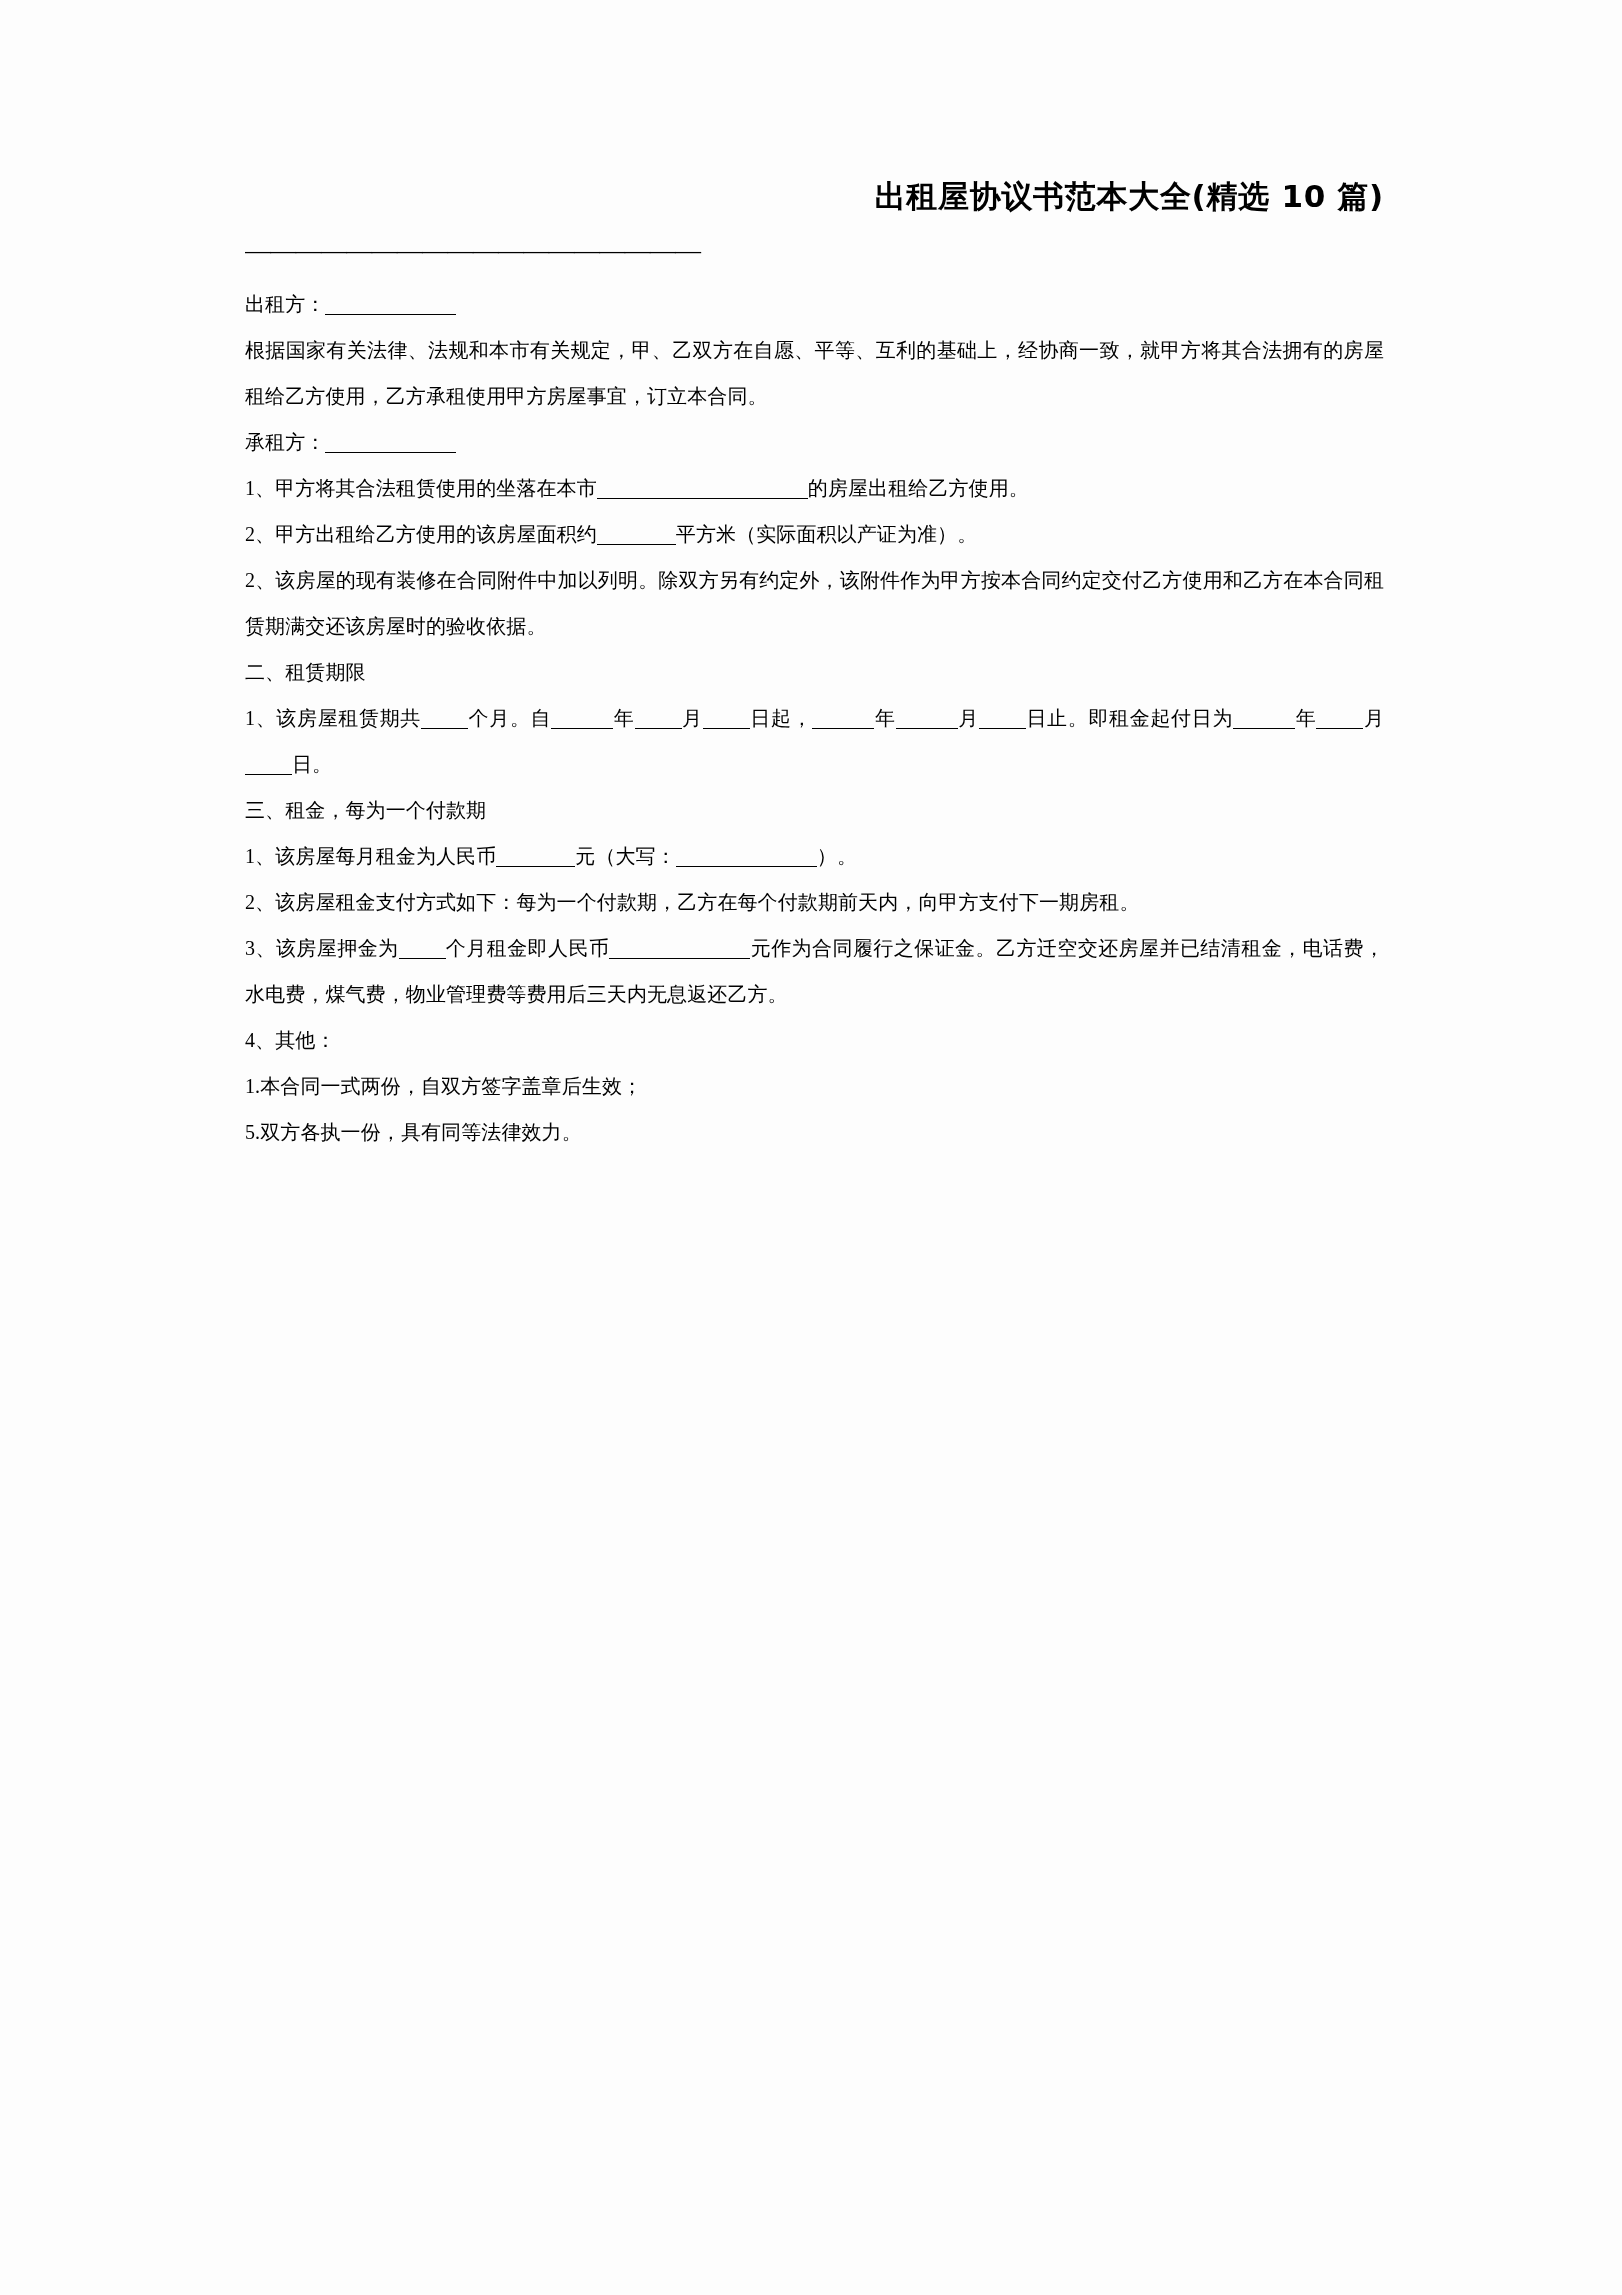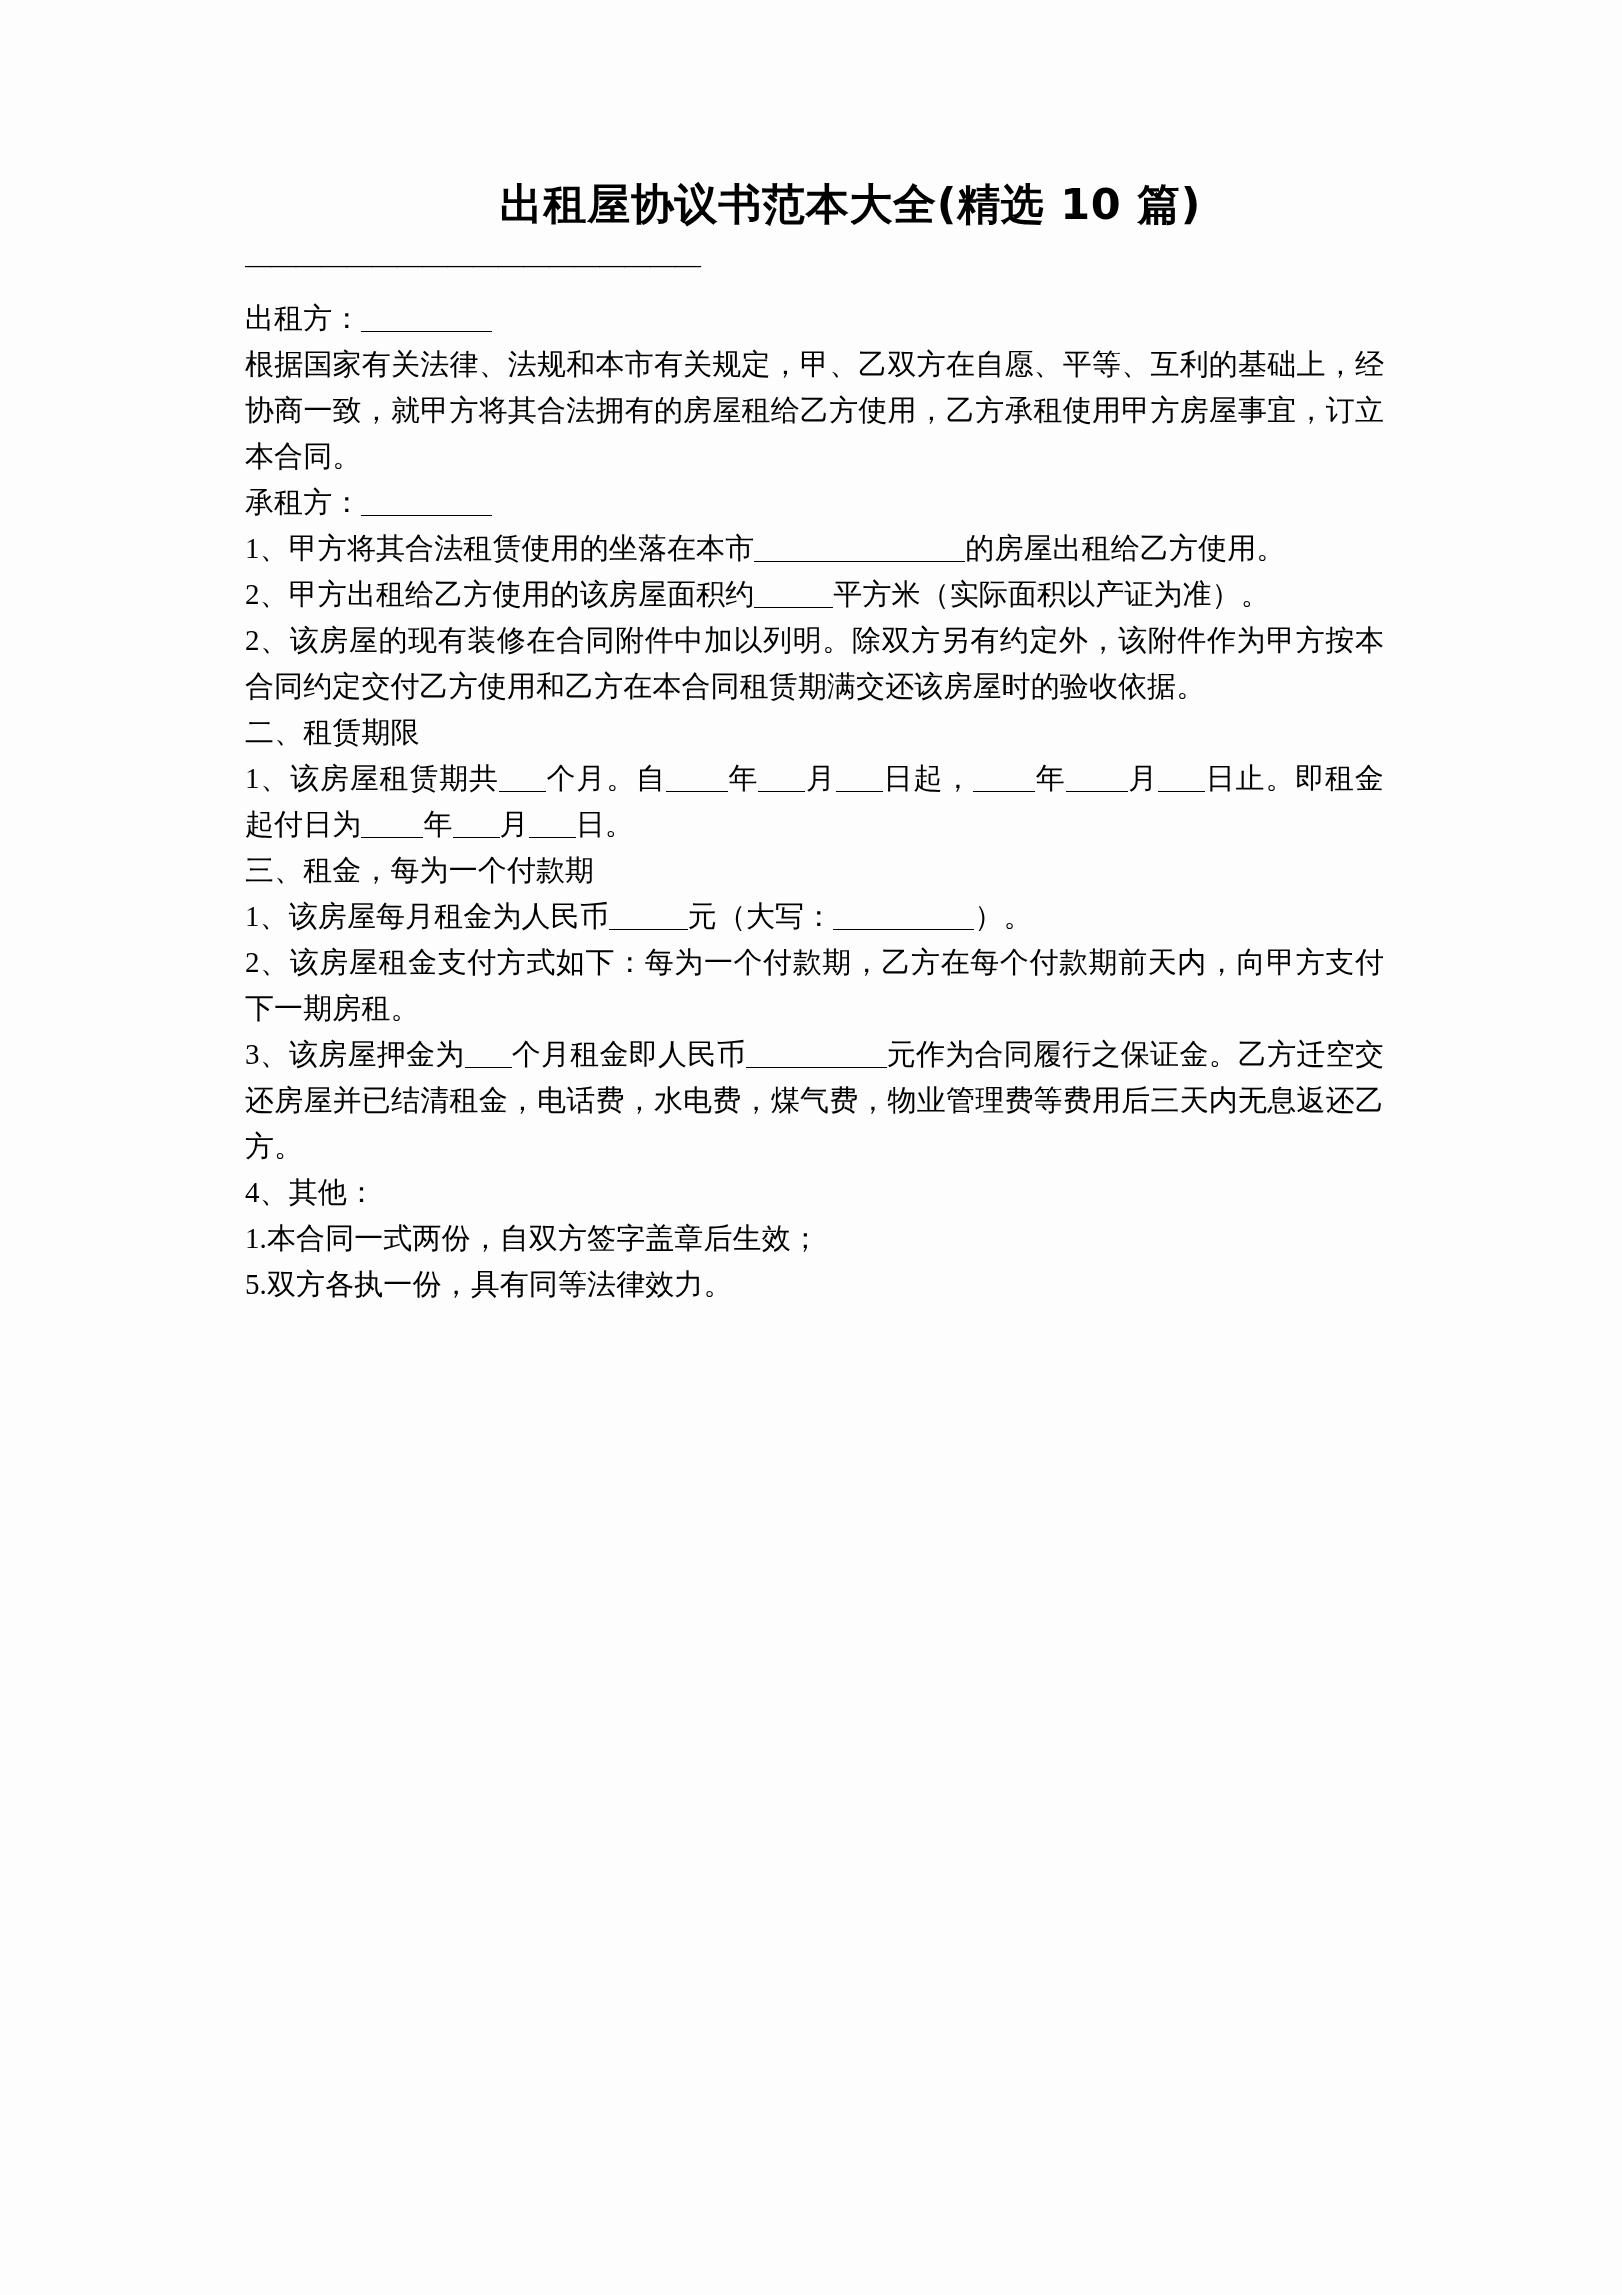--- a/index.html
+++ b/index.html
@@ -30,24 +30,24 @@
   .content {
     position: absolute;
     left: 245px;
     top: 178px;
     width: 1139px;
   }
 
   .doc-title {
     font-family: "DejaVu Sans", "Liberation Sans", sans-serif;
     font-weight: bold;
-    font-size: 43px;
+    font-size: 31px;
     line-height: 1.22;
     letter-spacing: 0.7px;
-    text-align: center;
+    text-align: right;
     margin: 0 0 0 0;
     padding: 0 0 0 72px;
     white-space: nowrap;
   }
 
   .rule-dashes {
     font-family: "Liberation Serif", "DejaVu Serif", serif;
     font-size: 26px;
     line-height: 1.0;
     letter-spacing: -0.7px;
@@ -56,21 +56,21 @@
     overflow: hidden;
   }
 
   .body-block {
     margin-top: 17px;
   }
 
   p.line {
     margin: 0;
     padding: 0;
-    font-size: 29px;
+    font-size: 20px;
     line-height: 46px;
     text-align: justify;
     text-justify: inter-character;
     letter-spacing: 0.1px;
     word-break: break-all;
   }
 
   
   .blk {
     display: inline-block;

